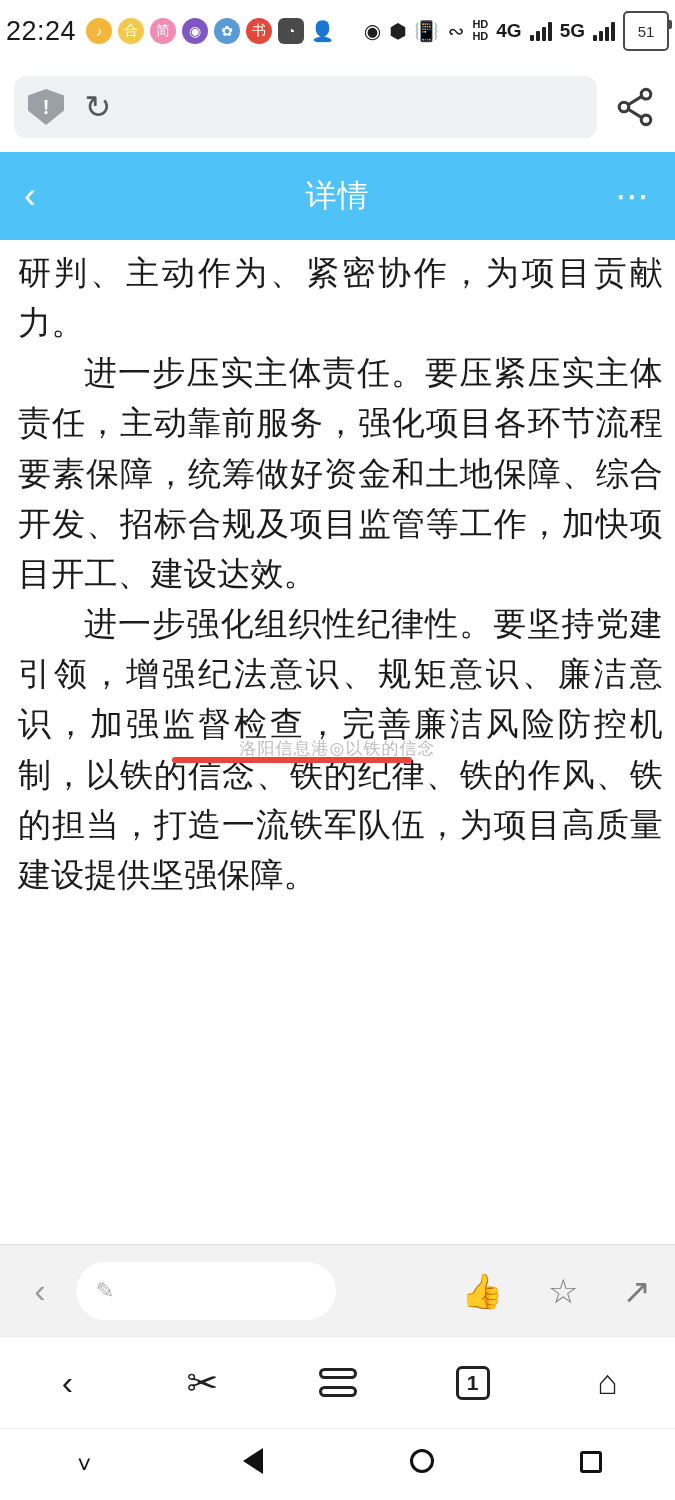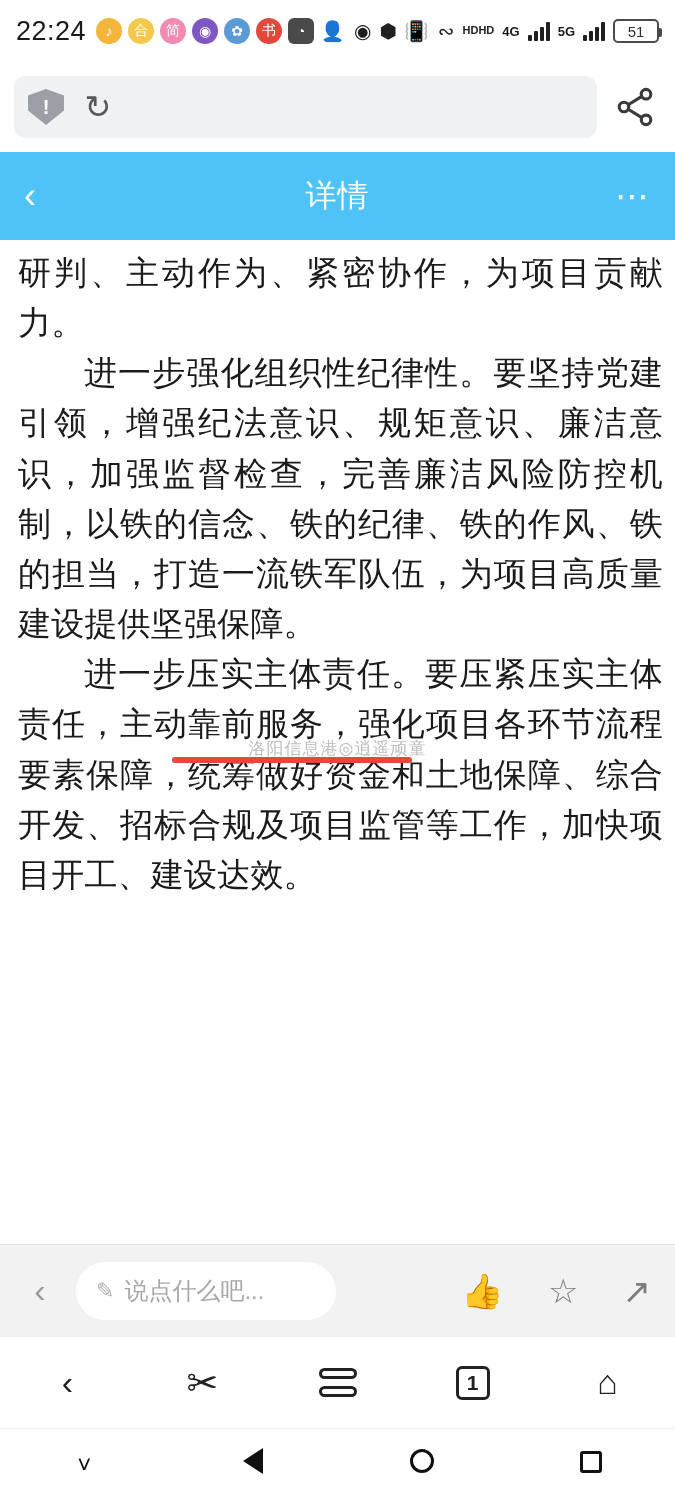--- a/index.html
+++ b/index.html
@@ -18,21 +18,21 @@
     display: flex;
     flex-direction: column;
   }
 
   
   .statusbar {
     height: 62px;
     flex: 0 0 62px;
     display: flex;
     align-items: center;
-    padding: 0 16px;
+    padding: 0 6px;
     background: #ffffff;
     color: #1a1a1a;
   }
   .clock {
     font-size: 27px;
     font-weight: 500;
     letter-spacing: 0.5px;
     margin-right: 10px;
   }
   .status-left-icons { display: flex; align-items: center; gap: 6px; }
@@ -51,32 +51,32 @@
   .sicon.person { background: transparent; color: #1a1a1a; font-size: 20px; }
 
   .status-right {
     margin-left: auto;
     display: flex;
     align-items: center;
     gap: 8px;
   }
   .status-right .gi { font-size: 20px; color: #202020; line-height: 1; }
   .netlabel {
-    display: flex; flex-direction: row; align-items: center; justify-content: center;
+    display: flex; flex-direction: column; align-items: center; justify-content: center;
     font-size: 11px; font-weight: 700; line-height: 1.05; color: #202020;
   }
-  .net-4g { font-size: 13px; font-weight: 700; }
+  .net-4g { font-size: 19px; font-weight: 700; }
   .bars {
     display: inline-flex; align-items: flex-end; gap: 2px; height: 20px;
   }
   .bars i { display: block; width: 4px; background: #202020; border-radius: 1px; }
   .bars i:nth-child(1){height:6px;} .bars i:nth-child(2){height:10px;}
   .bars i:nth-child(3){height:14px;} .bars i:nth-child(4){height:19px;}
   .battery {
-    width: 46px; height: 24px; border: 2px solid #4a4a4a; border-radius: 5px;
+    width: 46px; height: 40px; border: 2px solid #4a4a4a; border-radius: 5px;
     display: flex; align-items: center; justify-content: center;
     font-size: 15px; color: #303030; position: relative;
   }
   .battery:after {
     content: ""; position: absolute; right: -5px; top: 7px; width: 3px; height: 9px;
     background: #4a4a4a; border-radius: 0 2px 2px 0;
   }
 
   
   .urlbar {
@@ -321,31 +321,30 @@
   </div>
 
   <div class="pagehead">
     <span class="back-chevron">‹</span>
     <span class="pagetitle">详情</span>
     <span class="dots">⋯</span>
   </div>
 
   <div class="article">
     <p>研判、主动作为、紧密协作，为项目贡献力。</p>
+    <p class="indent">进一步压实主体责任。要压紧压实主体责任，主动靠前服务，强化项目各环节流程要素保障，统筹做好资金和土地保障、综合开发、招标合规及项目监管等工作，加快项目开工、建设达效。</p>
     <p class="indent">进一步强化组织性纪律性。要坚持党建引领，增强纪法意识、规矩意识、廉洁意识，加强监督检查，完善廉洁风险防控机制，以铁的信念、铁的纪律、铁的作风、铁的担当，打造一流铁军队伍，为项目高质量建设提供坚强保障。</p>
-    <p class="indent">进一步压实主体责任。要压紧压实主体责任，主动靠前服务，强化项目各环节流程要素保障，统筹做好资金和土地保障、综合开发、招标合规及项目监管等工作，加快项目开工、建设达效。</p>
     <div class="underline-mark"></div>
-    <div class="watermark">洛阳信息港◎逍遥顽童</div>
+    <div class="watermark">洛阳信息港◎以铁的信念</div>
   </div>
 
   <div class="commentbar">
     <span class="cb-back">‹</span>
     <div class="cb-input">
       <span class="pen">✎</span>
-      <span class="cb-placeholder">说点什么吧...</span>
     </div>
     <div class="cb-icons">
       <span class="ci">👍</span>
       <span class="ci">☆</span>
       <span class="ci">↗</span>
     </div>
   </div>
 
   <div class="browsernav">
     <span class="bn">‹</span>

